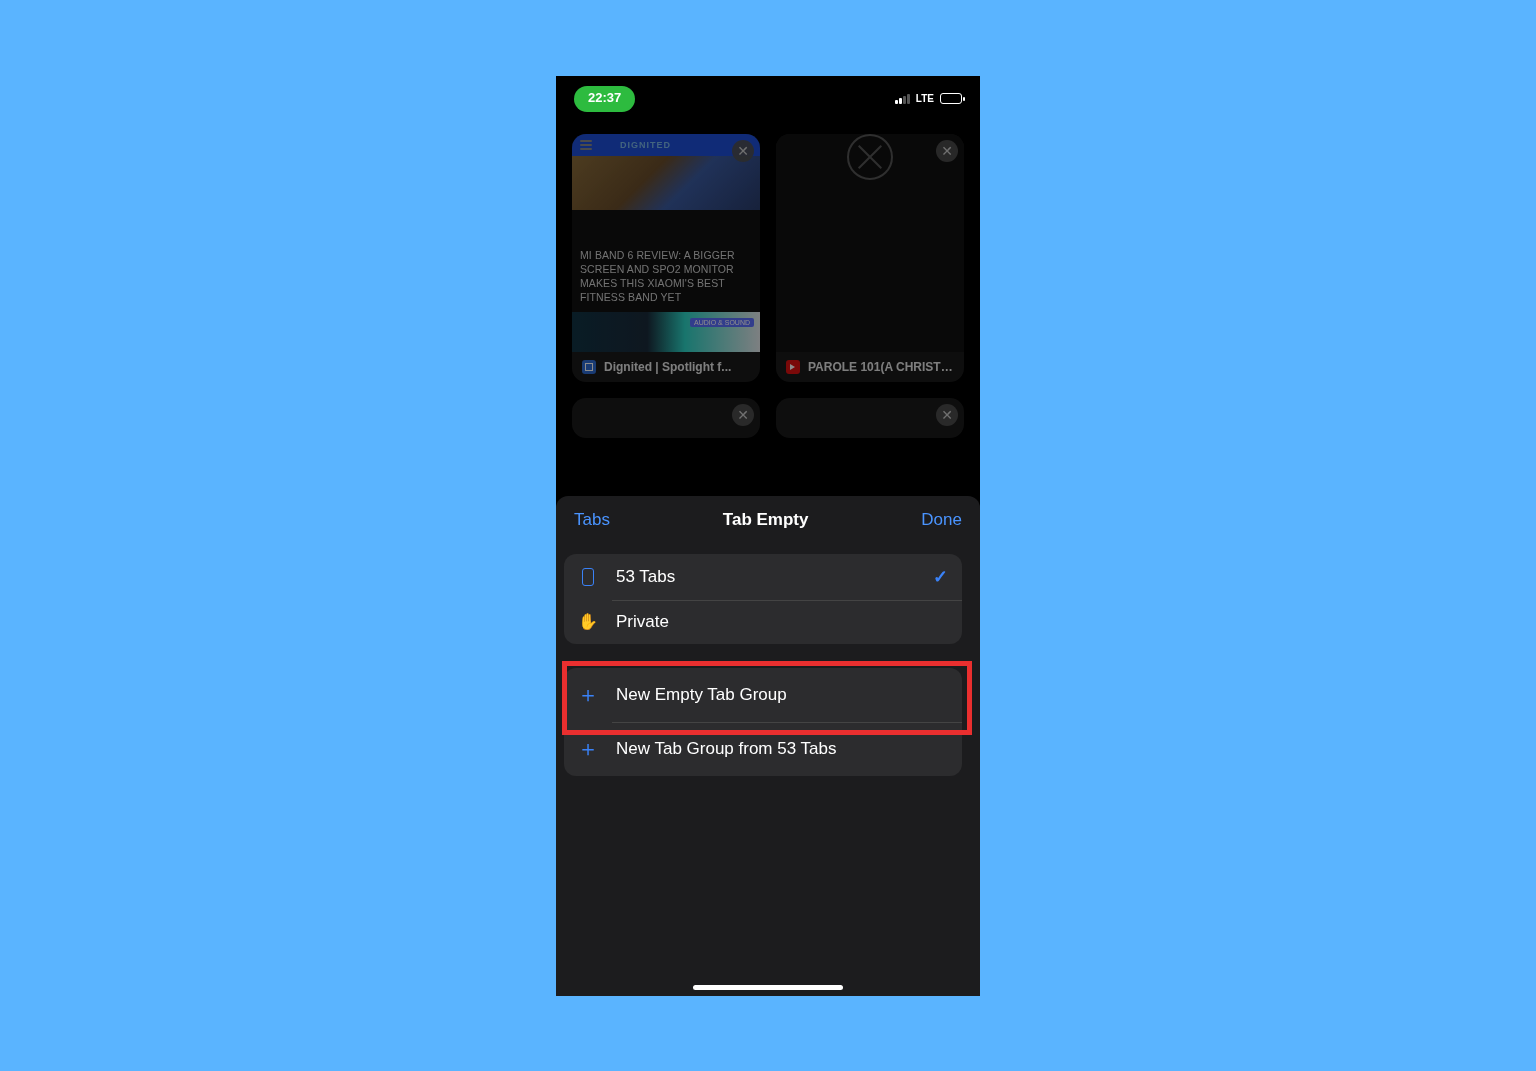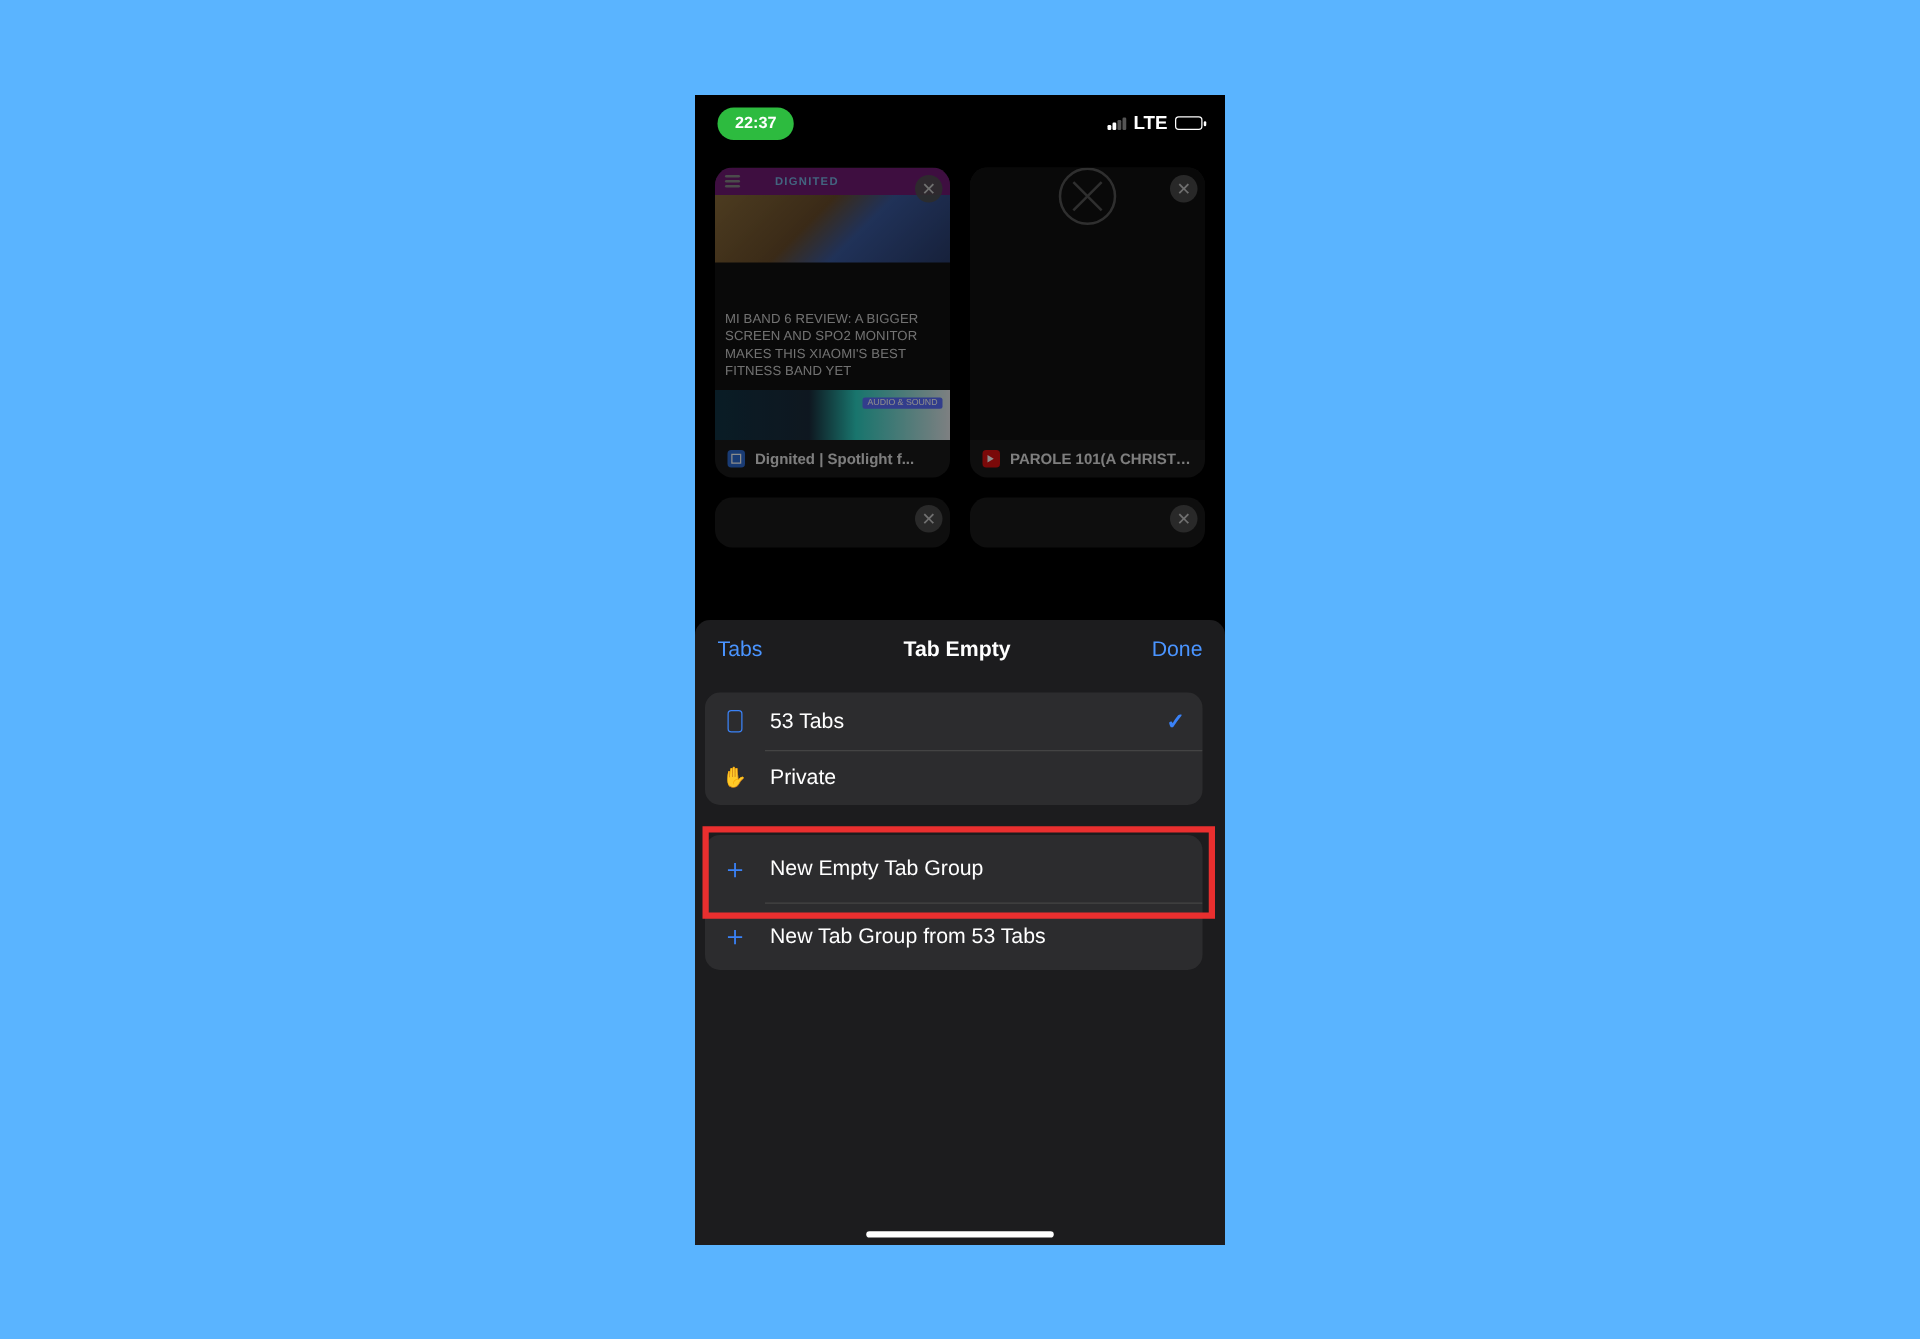--- a/index.html
+++ b/index.html
@@ -1,33 +1,33 @@
 <!DOCTYPE html>
 <html><head>
   <meta charset="utf-8">
   <style>
     * { margin: 0; padding: 0; box-sizing: border-box; font-family: -apple-system, BlinkMacSystemFont, "Segoe UI", sans-serif; }
     body { background: #5ab4ff; display: flex; align-items: center; justify-content: center; min-height: 1071px; width: 1536px; }
     .phone { width: 424px; height: 920px; background: #000; border-radius: 0; position: relative; overflow: hidden; }
     .status-bar { display: flex; justify-content: space-between; padding: 10px 18px 4px 18px; height: 40px; }
     .time-pill { background: #2dbb3f; color: #fff; font-weight: 700; padding: 4px 14px; border-radius: 14px; font-size: 13px; }
-    .status-right { display: flex; align-items: center; gap: 6px; color: #fff; font-size: 15px; font-weight: 700; }
+    .status-right { display: flex; align-items: center; gap: 6px; color: #fff; font-size: 10px; font-weight: 700; }
     .signal { display: inline-flex; align-items: flex-end; gap: 1.5px; }
     .signal span { width: 2.5px; background: #fff; display: inline-block; border-radius: 1px; }
     .signal span:nth-child(1){height:4px;} .signal span:nth-child(2){height:6px;} .signal span:nth-child(3){height:8px; background:#555;} .signal span:nth-child(4){height:10px; background:#555;}
     .battery { width: 22px; height: 11px; border: 1.5px solid #fff; border-radius: 3px; position: relative; }
     .battery::after { content:''; position:absolute; right:-4px; top:2.5px; width:2px; height:4px; background:#fff; border-radius:1px;}
     .battery-fill { background: #fff; height: 100%; width: 45%; border-radius: 1px; }
     .tabs-area { padding: 18px 16px 0 16px; filter: brightness(0.55); pointer-events: none; }
     .tabs-grid { display: grid; grid-template-columns: 1fr 1fr; gap: 16px; }
     .tab-card { background: #1a1a1a; border-radius: 14px; position: relative; overflow: hidden; height: 248px; display: flex; flex-direction: column; }
     .tab-card.short { height: 40px; }
     .close-btn { position: absolute; top: 6px; right: 6px; width: 22px; height: 22px; background: rgba(80,80,80,0.9); border-radius: 50%; display: flex; align-items: center; justify-content: center; color: #ccc; font-size: 14px; cursor:pointer; }
     .tab-content { flex: 1; background: #111; font-size: 10.5px; color: #bcbcbc; overflow: hidden; }
-    .tc-header { display:flex; align-items:flex-end; gap:8px; background:#701a75; padding:6px 8px; }
+    .tc-header { display:flex; align-items:flex-end; gap:8px; background:#1d4ed8; padding:6px 8px; }
     .hamburger { display:flex; flex-direction:column; gap:2px;}
     .hamburger span{width:12px;height:2px;background:#888;border-radius:1px;}
     .logo-strip { font-size:9px; letter-spacing:1px; color:#79b5e6; font-weight:700; margin-left:20px;}
     .hero-img { height: 54px; background: linear-gradient(135deg,#8a6c3a 0%, #6a4d2a 40%, #3a5aa0 60%, #293c6b 100%); }
     .article-text { padding: 6px 8px; font-size: 10.5px; line-height: 1.35; color: #cfcfcf; text-transform: uppercase; letter-spacing: 0.1px; margin-top: 32px; }
     .second-img { height: 70px; background: linear-gradient(90deg,#134 0%,#1a2a3a 40%,#2cd4c6 60%, #e4e8eb 100%); margin-top: 2px; position:relative;}
     .badge-as { position:absolute; top:6px; right:6px; background:#5b6eff; color:#fff; font-size:7px; padding:1px 4px; border-radius:2px;}
     .compass-wrap { flex:1; display:flex; align-items:center; justify-content:center; }
     .compass { width: 46px; height: 46px; border: 2px solid #555; border-radius: 50%; position: relative; }
     .compass::before { content:''; position:absolute; top:50%; left:50%; width:2px; height:32px; background:#555; transform:translate(-50%,-50%) rotate(45deg);}

